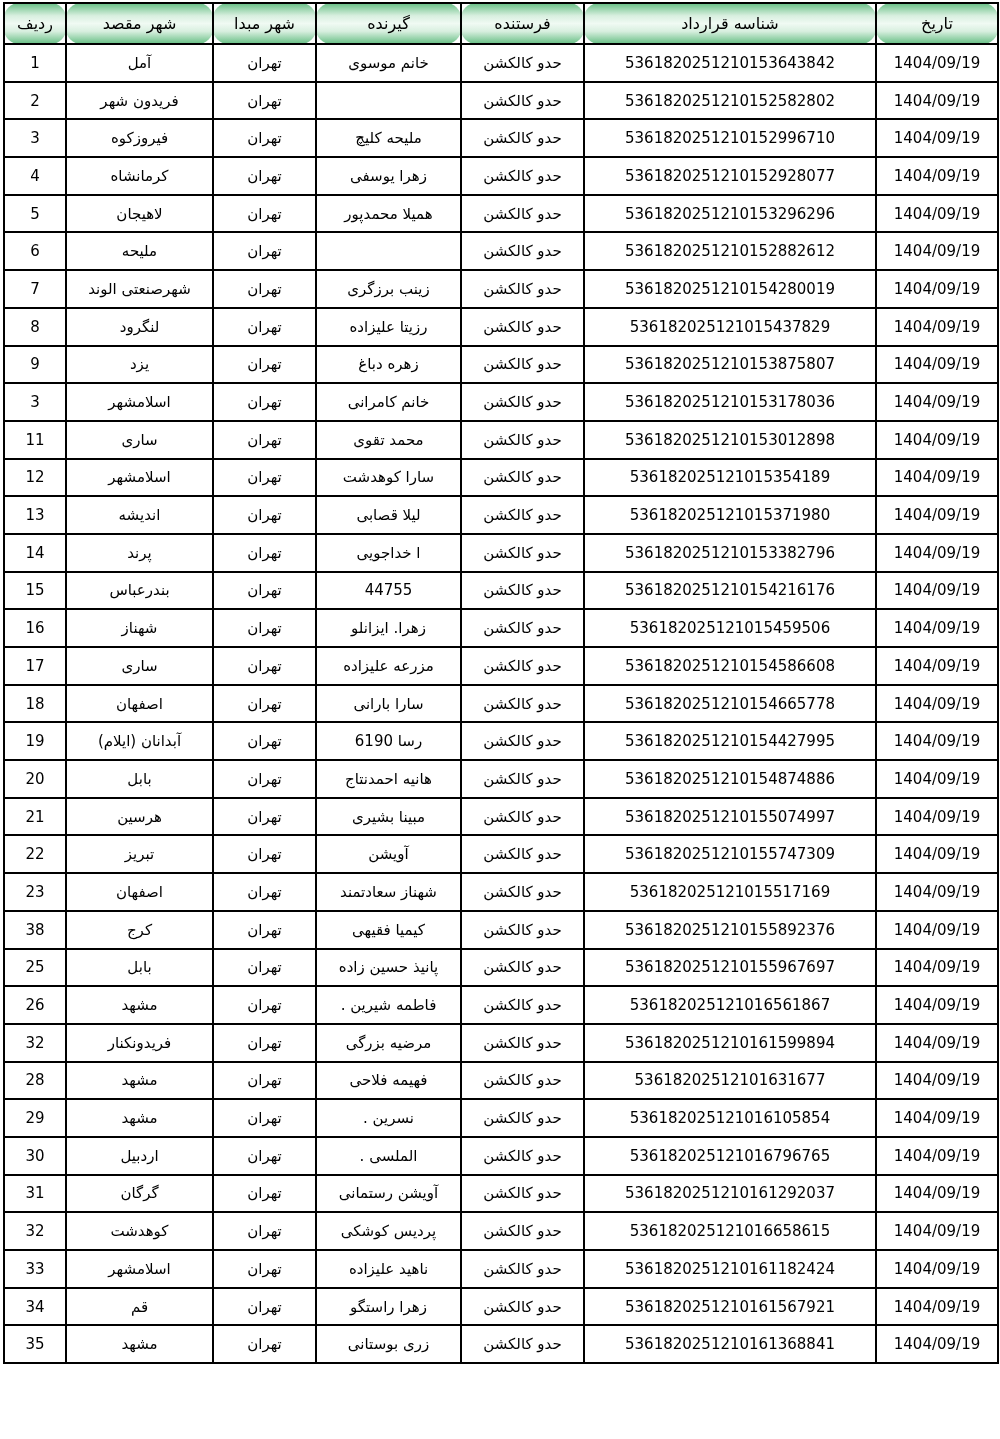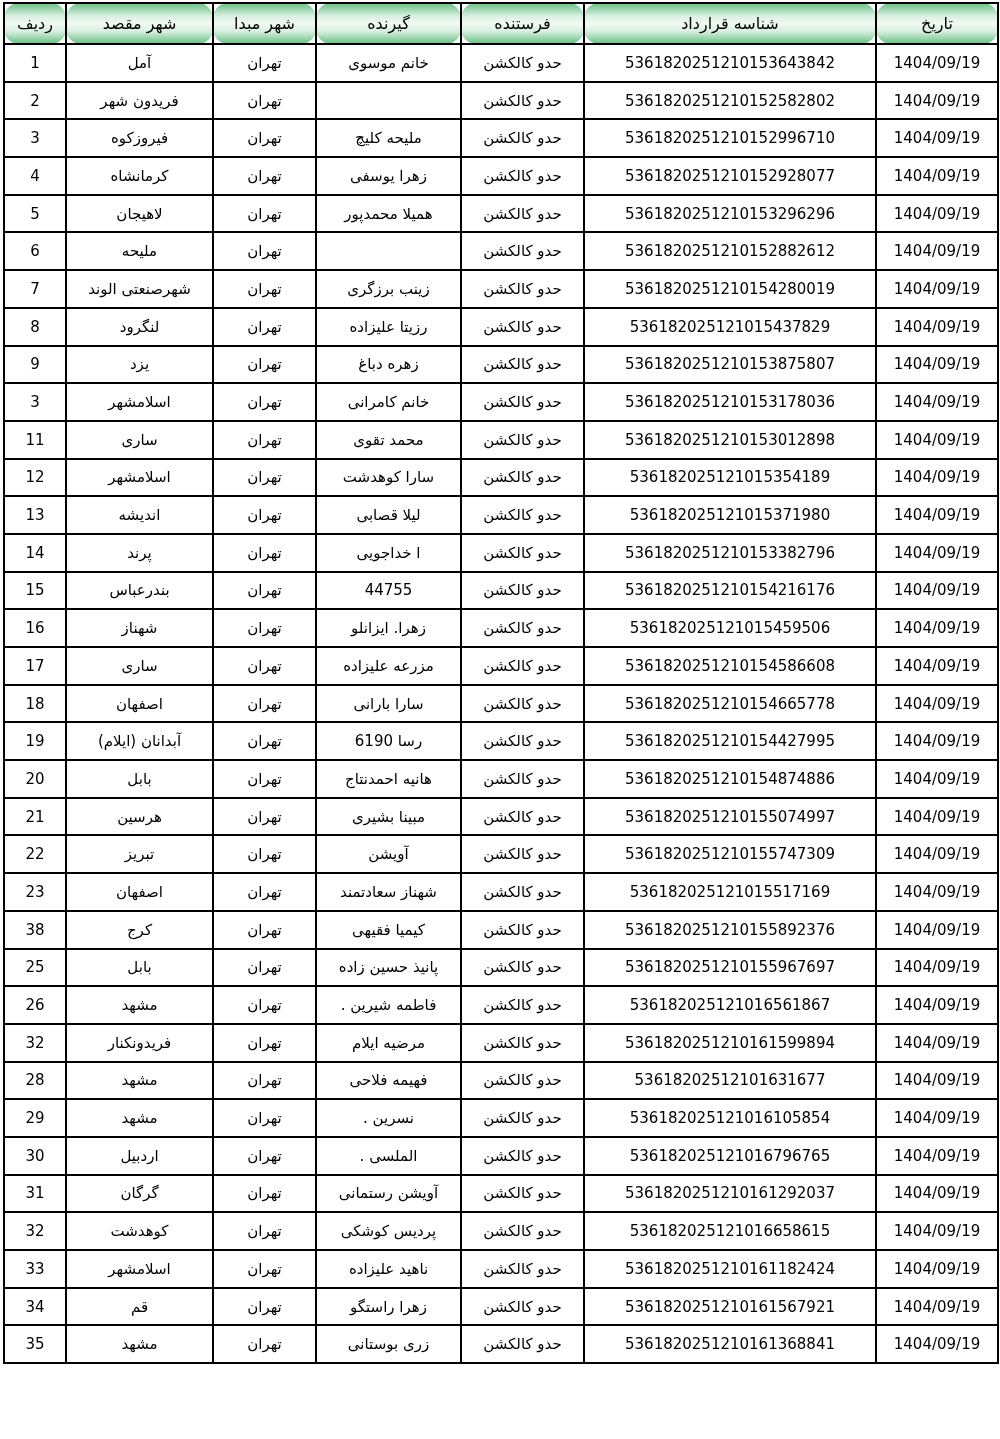--- a/index.html
+++ b/index.html
@@ -319,21 +319,21 @@
           <td class="col-sender">حدو کالکشن</td>
           <td class="col-receiver">فاطمه شیرین .</td>
           <td class="col-origin">تهران</td>
           <td class="col-dest">مشهد</td>
           <td class="col-row">26</td>
         </tr>
         <tr>
           <td class="col-date">1404/09/19</td>
           <td class="col-contract">5361820251210161599894</td>
           <td class="col-sender">حدو کالکشن</td>
-          <td class="col-receiver">مرضیه ایلام</td>
+          <td class="col-receiver">مرضیه بزرگی</td>
           <td class="col-origin">تهران</td>
           <td class="col-dest">فریدونکنار</td>
           <td class="col-row">32</td>
         </tr>
         <tr>
           <td class="col-date">1404/09/19</td>
           <td class="col-contract">53618202512101631677</td>
           <td class="col-sender">حدو کالکشن</td>
           <td class="col-receiver">فهیمه فلاحی</td>
           <td class="col-origin">تهران</td>

